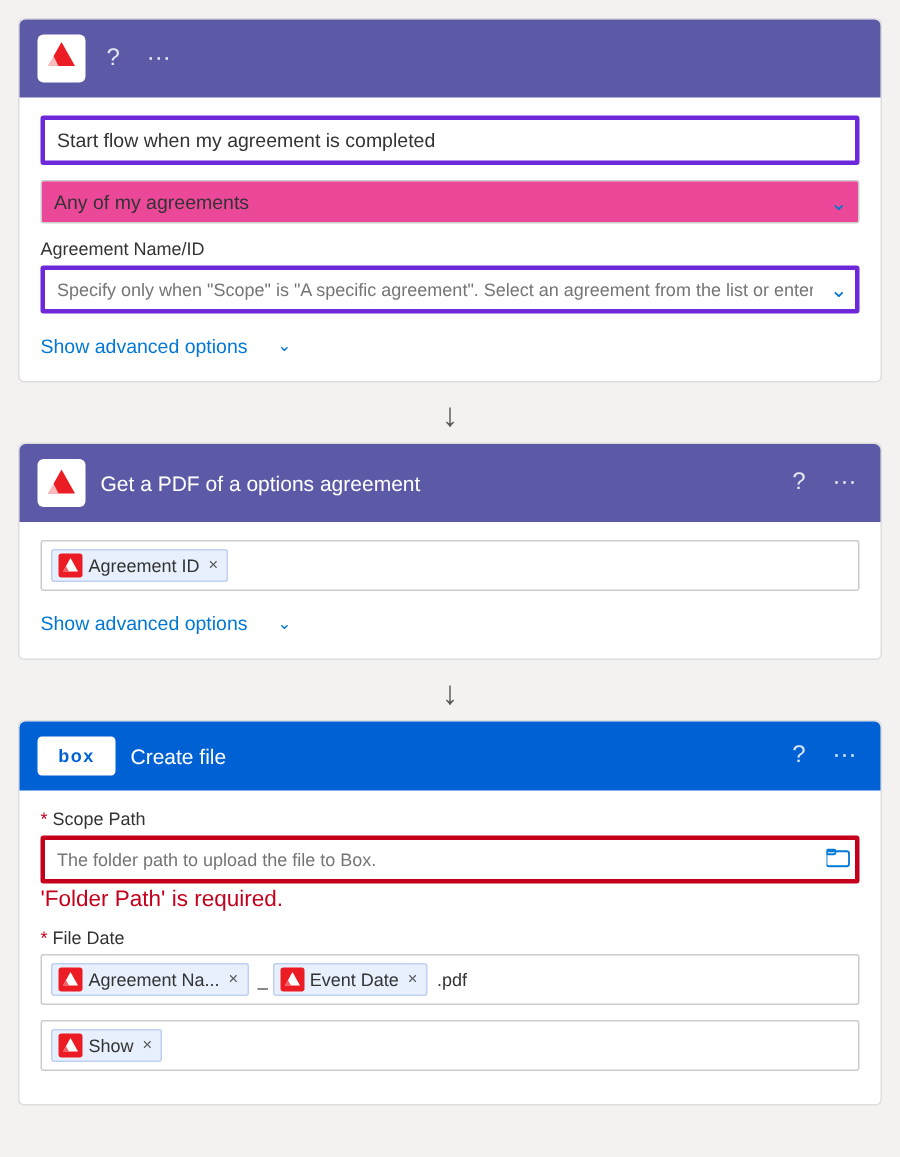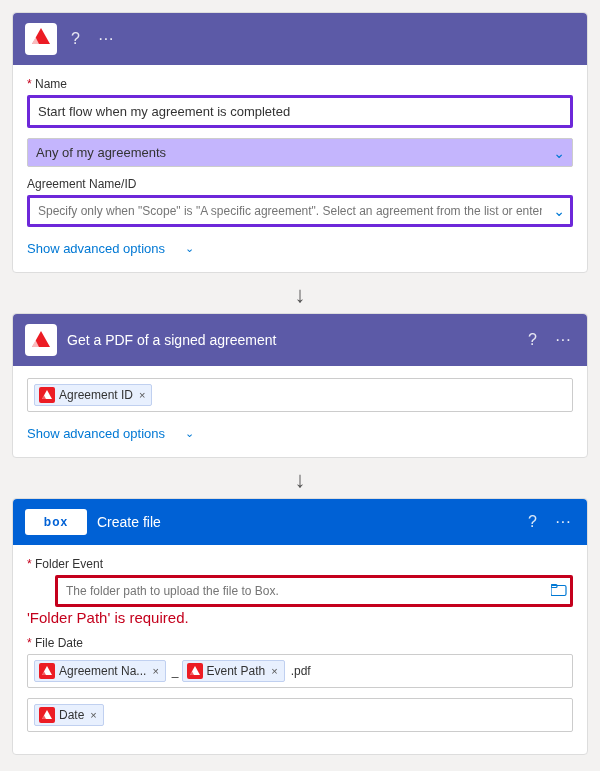--- a/index.html
+++ b/index.html
@@ -122,38 +122,37 @@
     }
 
     .field-select {
       width: 100%;
       border: 1px solid #ccc;
       border-radius: 2px;
       padding: 6px 30px 6px 8px;
       font-size: 13px;
       color: #333;
       outline: none;
-      background: #c4b5fd;
+      background: #ec4899;
       appearance: none;
       cursor: pointer;
     }
 
     .select-chevron {
       position: absolute;
       right: 8px;
       top: 50%;
       transform: translateY(-50%);
       color: #0078d4;
       pointer-events: none;
       font-size: 14px;
     }
 
     .field-textarea-wrapper {
       position: relative;
-      margin-left: 28px;
     }
 
     .folder-icon-btn {
       position: absolute;
       right: 6px;
       top: 50%;
       transform: translateY(-50%);
       background: none;
       border: none;
       color: #0078d4;
@@ -273,23 +272,20 @@
         </svg>
       </span>
     </div>
     <div class="header-actions">
       <button class="header-action-btn question-mark">?</button>
       <button class="header-action-btn">···</button>
     </div>
   </div>
   <div class="card-body">
     <div class="field-group">
-      <label class="field-label">
-        <span class="required">*</span> <span>Name</span>
-      </label>
       <input type="text" class="field-input" value="Start flow when my agreement is completed" style="">
     </div>
     <div class="field-group">
       <div class="field-select-wrapper">
         <select class="field-select">
           <option>Any of my agreements</option>
         </select>
         <span class="select-chevron">⌄</span>
       </div>
     </div>
@@ -314,21 +310,21 @@
 </div>
 
 <div class="flow-card">
   <div class="card-header purple">
     <div class="header-icon adobe">
       <svg width="22" height="22" viewBox="0 0 22 22">
         <polygon points="2,18 11,2 20,18" fill="#ec1c24"></polygon>
         <polygon points="2,18 9,18 5.5,11" fill="#fff" opacity="0.7"></polygon>
       </svg>
     </div>
-    <span class="header-title">Get a PDF of a signed agreement</span>
+    <span class="header-title">Get a PDF of a options agreement</span>
     <div class="header-actions">
       <button class="header-action-btn question-mark">?</button>
       <button class="header-action-btn">···</button>
     </div>
   </div>
   <div class="card-body">
     <div class="field-group">
       <div class="tag-field-wrapper">
         <span class="tag-pill">
           <span class="tag-pill-icon">
@@ -348,34 +344,34 @@
     </button>
   </div>
 </div>
 
 <div class="arrow-connector">
   <span>↓</span>
 </div>
 
 <div class="flow-card">
   <div class="card-header box-blue">
-    <div class="box-logo" style="background:#fff; color:#0061d5; font-weight:900; font-size:12px; margin-right:10px; width:62px; height:26px; border-radius:3px; display:flex; align-items:center; justify-content:center;">
+    <div class="box-logo" style="background:#fff; color:#0061d5; font-weight:900; font-size:12px; margin-right:10px; width:52px; height:26px; border-radius:3px; display:flex; align-items:center; justify-content:center;">
       <span>box</span>
     </div>
     <span class="header-title">Create file</span>
     <div class="header-actions">
       <button class="header-action-btn question-mark">?</button>
       <button class="header-action-btn">···</button>
     </div>
   </div>
   <div class="card-body">
 
     <div class="field-group">
       <label class="field-label">
-        <span class="required">*</span> <span>Folder Event</span>
+        <span class="required">*</span> <span>Scope Path</span>
       </label>
       <div class="field-textarea-wrapper">
         <input type="text" class="field-input error-border" style="padding-right: 28px; color: rgb(153, 153, 153); font-size: 12px;" placeholder="The folder path to upload the file to Box.">
         <button class="folder-icon-btn">
           <svg width="16" height="14" viewBox="0 0 16 14" fill="none">
             <rect x="0" y="3" width="15" height="10" rx="1.5" stroke="#0078d4" stroke-width="1.2" fill="none"></rect>
             <rect x="0" y="2" width="6" height="3" rx="1" stroke="#0078d4" stroke-width="1.2" fill="none"></rect>
           </svg>
         </button>
       </div>
@@ -398,35 +394,35 @@
           <span class="tag-pill-close">×</span>
         </span>
         <span class="tag-static-text">_</span>
         <span class="tag-pill">
           <span class="tag-pill-icon">
             <svg width="12" height="12" viewBox="0 0 12 12">
               <polygon points="1,10 6,1 11,10" fill="#fff"></polygon>
               <polygon points="1,10 5,10 3,6.5" fill="#ec1c24" opacity="0.7"></polygon>
             </svg>
           </span>
-          <span>Event Path</span>
+          <span>Event Date</span>
           <span class="tag-pill-close">×</span>
         </span>
         <span class="tag-static-text">.pdf</span>
       </div>
     </div>
 
     <div class="field-group">
       <div class="tag-field-wrapper">
         <span class="tag-pill">
           <span class="tag-pill-icon">
             <svg width="12" height="12" viewBox="0 0 12 12">
               <polygon points="1,10 6,1 11,10" fill="#fff"></polygon>
               <polygon points="1,10 5,10 3,6.5" fill="#ec1c24" opacity="0.7"></polygon>
             </svg>
           </span>
-          <span>Date</span>
+          <span>Show</span>
           <span class="tag-pill-close">×</span>
         </span>
       </div>
     </div>
   </div>
 </div>
 
 </body></html>

